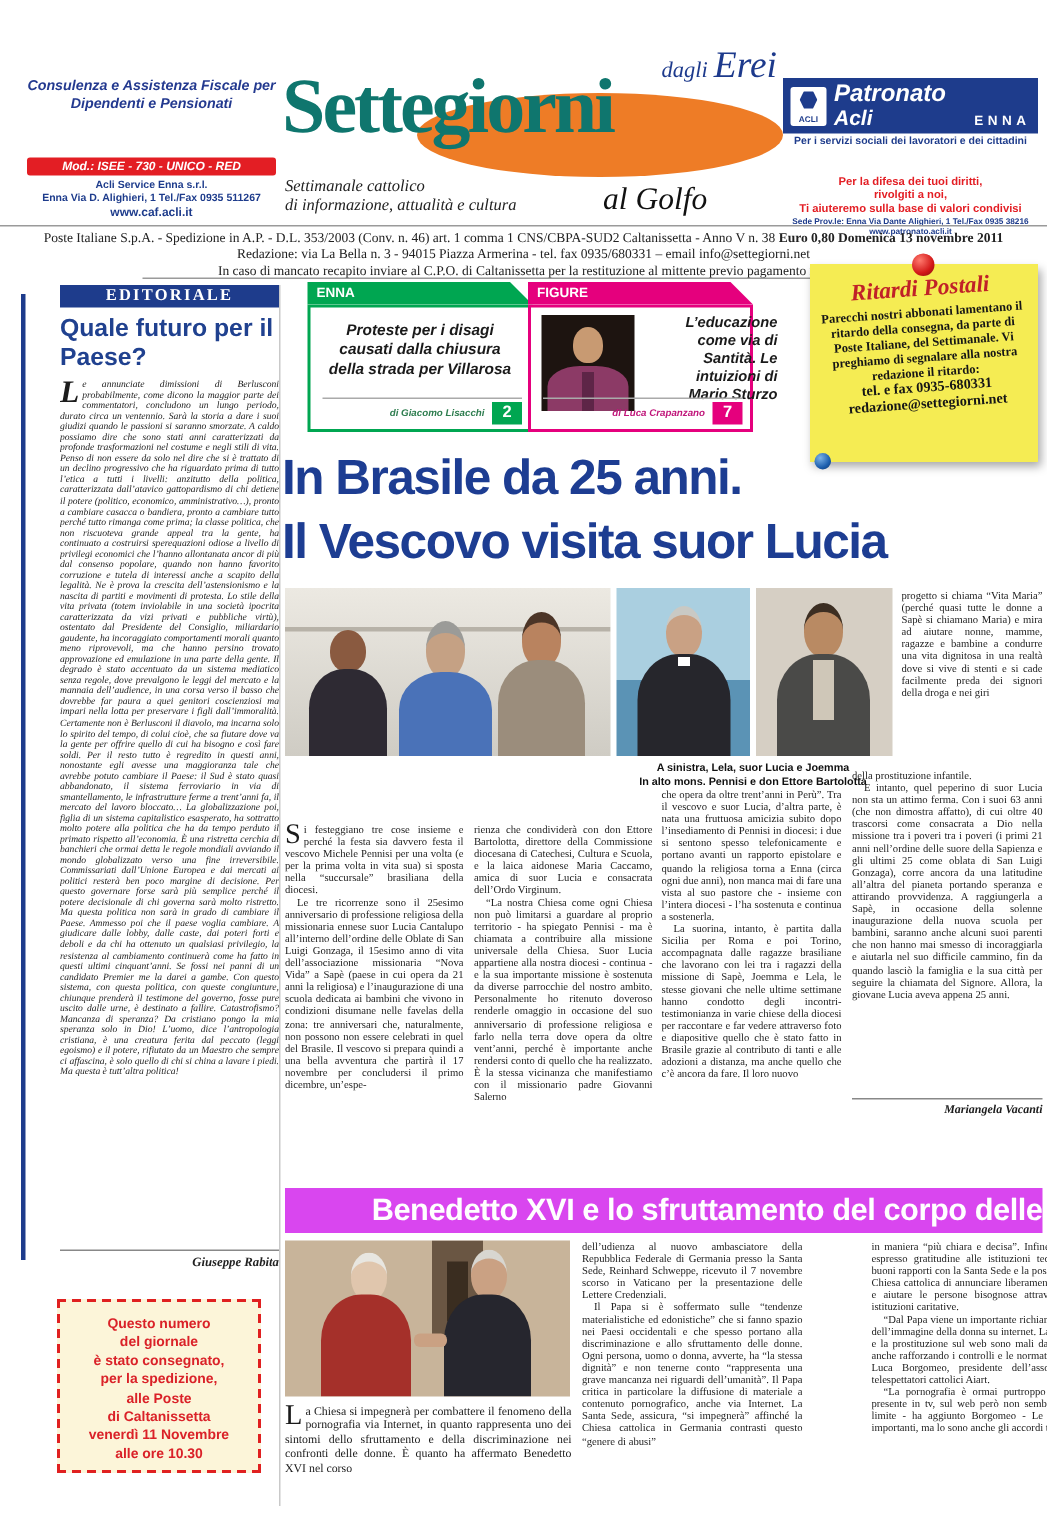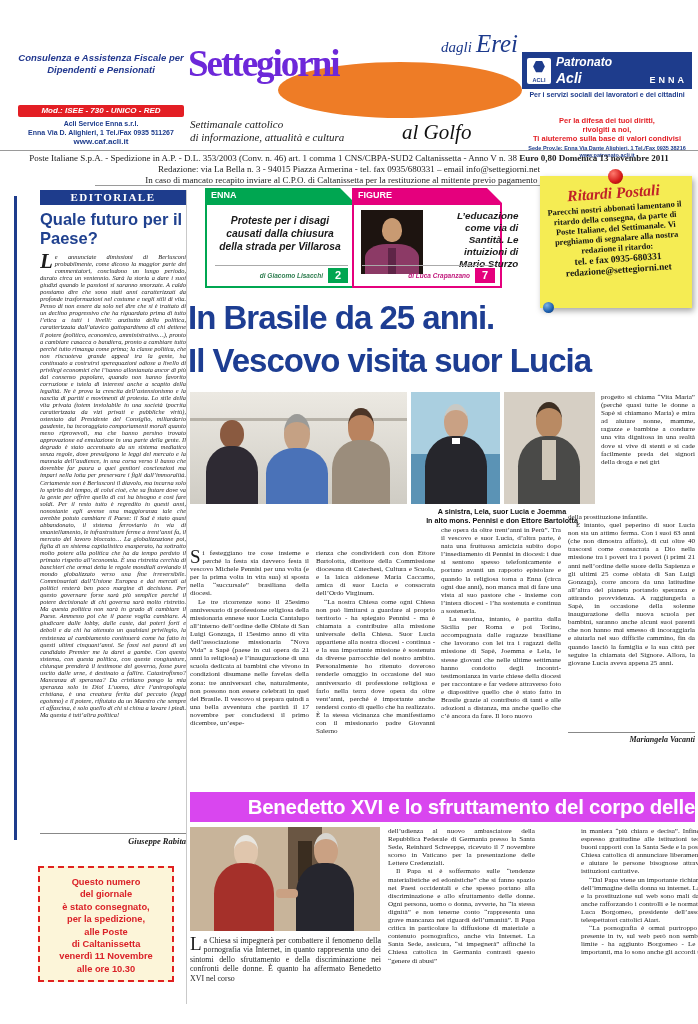--- a/index.html
+++ b/index.html
@@ -27,35 +27,35 @@
               text-align:center;height:12px;border-radius:2px;}
   .caf-lines{color:#1e3c8c;font:bold 7px/9px "Liberation Sans",sans-serif;text-align:center;margin-top:2px;}
   .caf-lines .www{font-size:8px;}
 
   
   #masthead{left:188px;top:32px;width:340px;height:118px;}
   .mh-kicker{position:absolute;right:10px;top:-2px;color:#1d3a8c;font-style:italic;z-index:3;}
   .mh-kicker .k1{font-size:15px;}
   .mh-kicker .k2{font-size:25px;}
   .mh-ellipse{position:absolute;left:90px;top:30px;width:244px;height:56px;background:#ee7c26;border-radius:50%;z-index:1;}
-  .mh-title{position:absolute;left:0;top:10px;z-index:2;font-weight:bold;font-size:37px;
-            letter-spacing:-2px;color:#6d28d9;font-family:"Liberation Serif",serif;}
+  .mh-title{position:absolute;left:0;top:10px;z-index:2;font-weight:bold;font-size:52px;
+            letter-spacing:-2px;color:#0f766e;font-family:"Liberation Serif",serif;}
   .mh-sub{position:absolute;left:2px;top:86px;font-style:italic;font-size:11px;line-height:13px;color:#222;z-index:3;}
   .mh-golfo{position:absolute;left:214px;top:88px;font-style:italic;font-size:21px;color:#111;z-index:3;}
 
   
   #patronato{left:522px;top:52px;width:170px;height:98px;}
   .pat-bar{height:37px;background:#1e3c8c;display:flex;align-items:center;padding:2px 5px;box-sizing:border-box;}
   .pat-logo{width:24px;height:26px;background:#fff;border-radius:2px;margin-right:5px;position:relative;flex:none;}
   .pat-hex{position:absolute;left:6px;top:3px;width:12px;height:12px;background:#1e3c8c;
            clip-path:polygon(25% 2%,75% 2%,99% 50%,75% 98%,25% 98%,1% 50%);}
   .pat-logo span{position:absolute;bottom:1px;left:0;right:0;text-align:center;color:#1e3c8c;
                  font:bold 5.5px "Liberation Sans",sans-serif;}
   .pat-title{flex:1;color:#fff;font-family:"Liberation Sans",sans-serif;font-weight:bold;font-style:italic;}
-  .pat-title .t1{font-size:12px;line-height:15px;font-style:italic;}
+  .pat-title .t1{font-size:16px;line-height:15px;font-style:italic;}
   .pat-row2{display:flex;justify-content:space-between;align-items:baseline;}
   .pat-title .t2{font-size:14px;}
   .pat-region{font-style:normal;font-size:9px;letter-spacing:3px;}
   .pat-blue{color:#1e3c8c;font:bold 7px/8px "Liberation Sans",sans-serif;text-align:center;margin-top:2px;}
   .pat-red{color:#e31e24;font:bold 7.5px/9px "Liberation Sans",sans-serif;text-align:center;margin-top:17px;}
   .pat-tiny{color:#1e3c8c;font:bold 5.5px/7px "Liberation Sans",sans-serif;text-align:center;margin-top:2px;}
 
   
   #postal{left:0;top:150px;width:698px;border-top:1px solid #9a9a9a;padding-top:2px;
           font-size:9px;line-height:11px;text-align:center;color:#222;}

